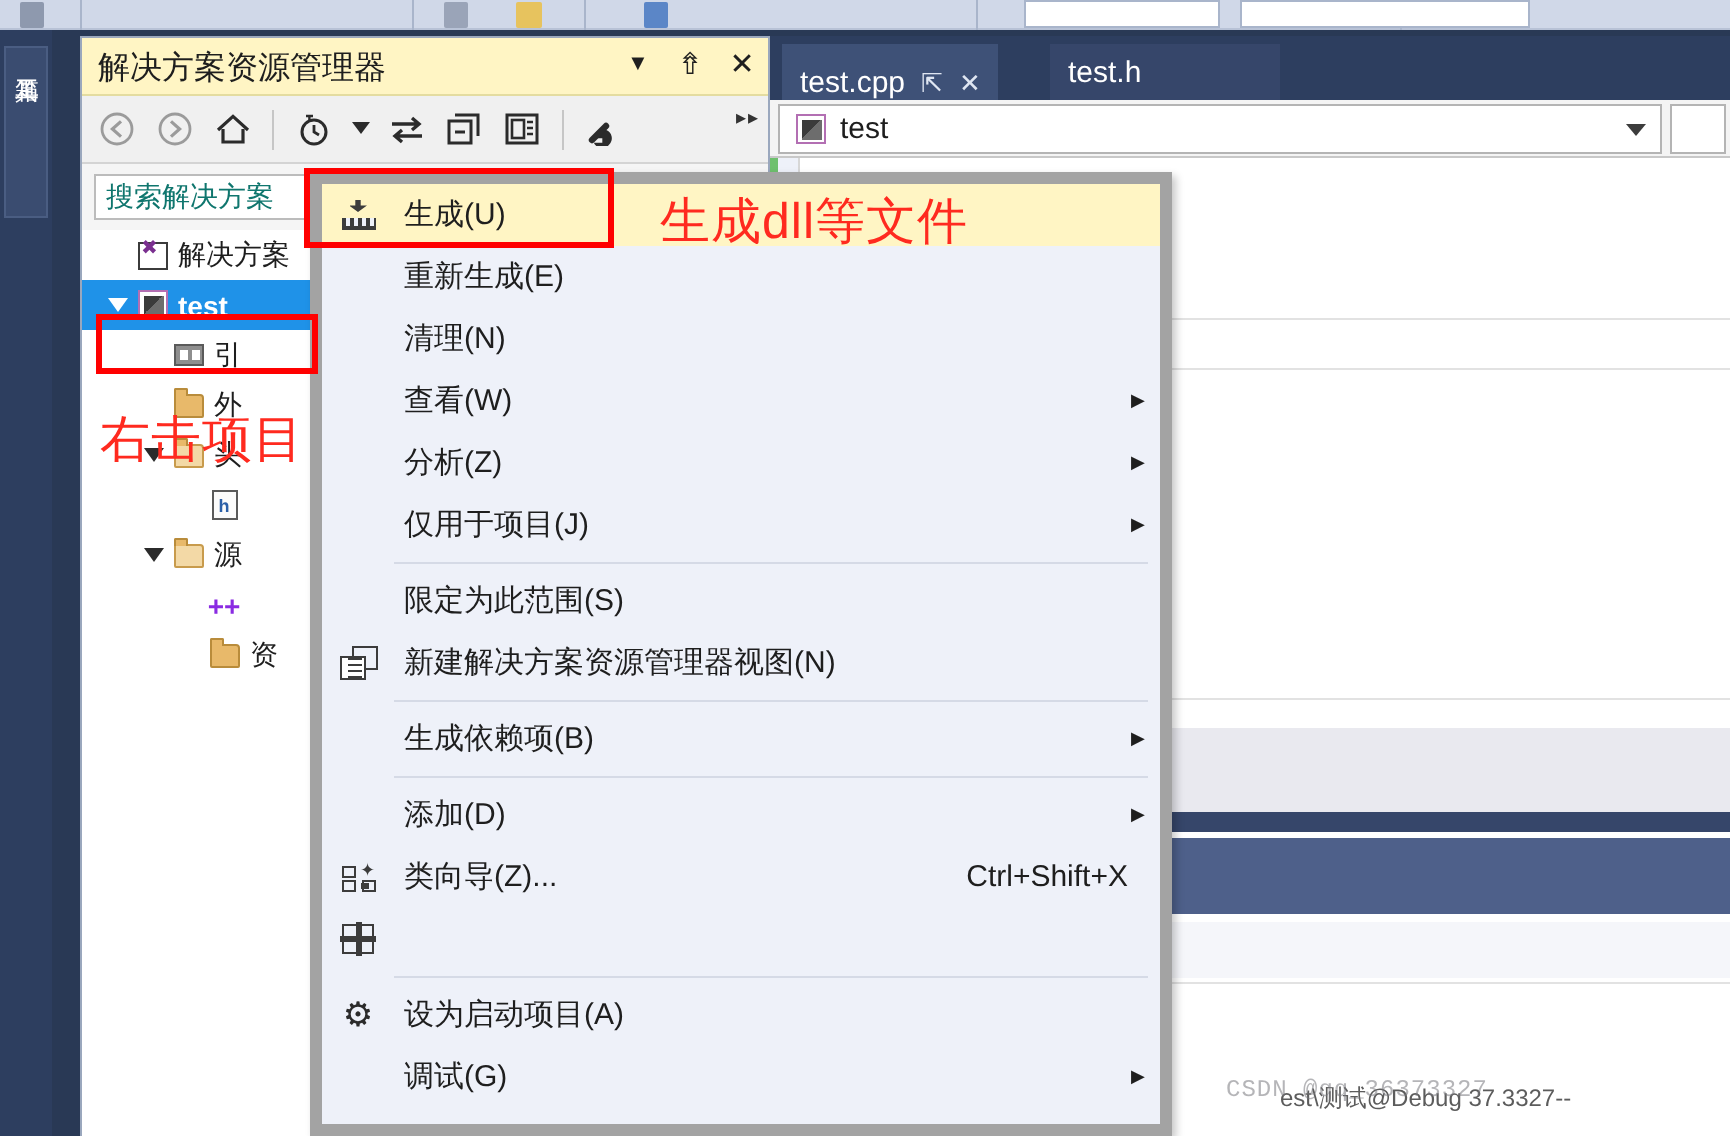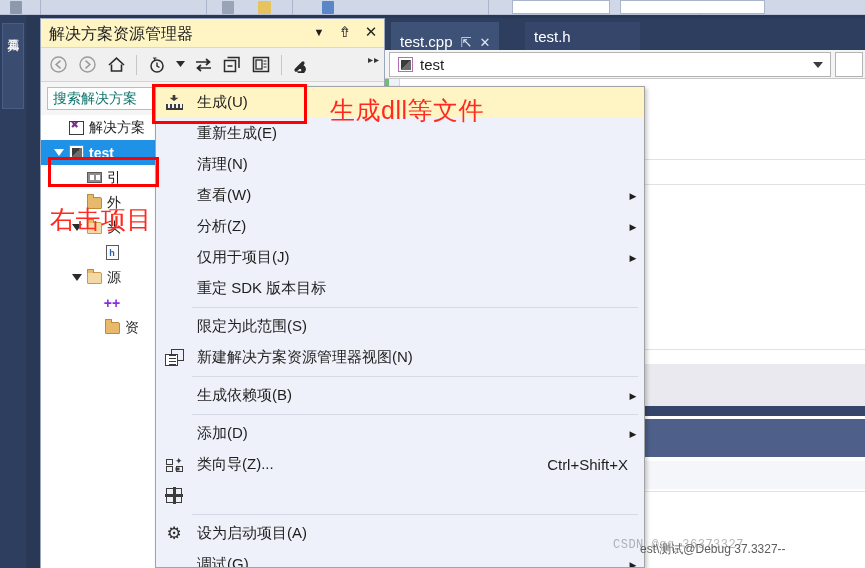--- a/index.html
+++ b/index.html
@@ -331,24 +331,24 @@
     left: 2px; top: 2px;
     width: 4px; height: 5px;
     background: #ffffff;
     box-shadow: 6px 0 0 #ffffff;
   }
 
   
   .ctx-menu {
     position: absolute;
     left: 155px; top: 86px;
-    width: 490px;
+    width: 431px;
     height: 482px;
     background: #eef1f9;
-    border: 1px solid #a3a3a3;
+    border: 6px solid #a3a3a3;
     box-sizing: border-box;
     box-shadow: 2px 2px 4px rgba(0,0,0,0.22);
     overflow: hidden;
   }
   .ctx-gutter {
     position: absolute;
     left: 0; top: 0;
     width: 36px; height: 100%;
     background: #eef1f9;
   }
@@ -952,24 +952,20 @@
       <span class="mi-label">分析(Z)</span>
       <span class="mi-arrow">▶</span>
     </div>
 
     <div class="mi">
       <span class="mi-icon"></span>
       <span class="mi-label">仅用于项目(J)</span>
       <span class="mi-arrow">▶</span>
     </div>
 
-    <div class="mi">
-      <span class="mi-icon"></span>
-      <span class="mi-label">重定 SDK 版本目标</span>
-    </div>
 
     <div class="mi-sep"></div>
 
     <div class="mi">
       <span class="mi-icon"></span>
       <span class="mi-label">限定为此范围(S)</span>
     </div>
 
     <div class="mi">
       <span class="mi-icon">

